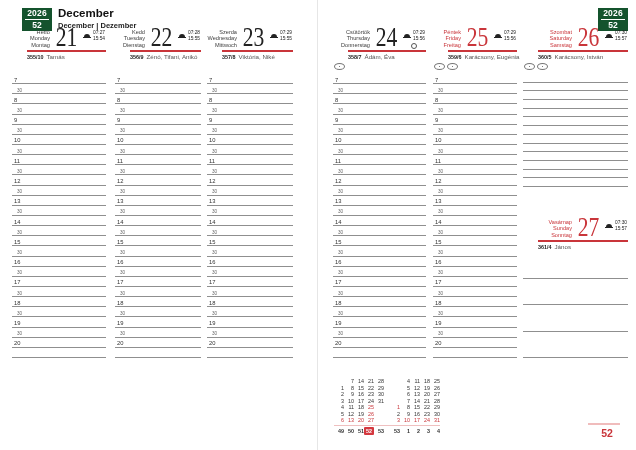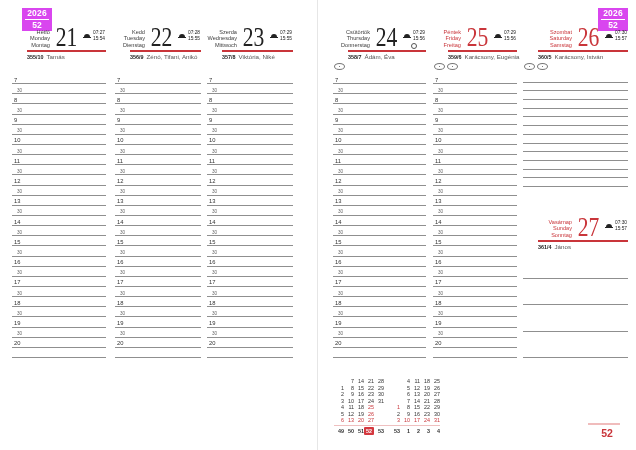--- a/index.html
+++ b/index.html
@@ -1,21 +1,21 @@
 <!DOCTYPE html>
 <html><head>
 <meta charset="utf-8">
 <style>
   html,body{margin:0;padding:0;background:#fff}
   .sheet{position:relative;width:636px;height:450px;background:#fff;overflow:hidden;
          font-family:"Liberation Sans",sans-serif;}
   .gutter{position:absolute;left:317px;top:0;width:1px;height:450px;background:#e6e6e6}
 
   
-  .weekbox{position:absolute;top:8px;width:30px;height:23px;background:#d946ef;color:#fff;
+  .weekbox{position:absolute;top:8px;width:30px;height:23px;background:#14532d;color:#fff;
            text-align:center;font-weight:bold}
   .wb-left{left:22px}.wb-right{left:598px}
   .wb-year{font-size:8.5px;line-height:11px;letter-spacing:.2px}
   .wb-div{height:1px;background:#fff;margin:0 3px}
   .wb-week{font-size:8.5px;line-height:10px}
   .monthblock{position:absolute;left:58px;top:7px}
   .mtitle{font-size:11.5px;font-weight:bold;color:#111;line-height:13px}
   .msub{font-size:7.5px;font-weight:bold;color:#222;margin-top:1px}
 
   
@@ -72,20 +72,24 @@
 
 <div class="sheet" id="sheet">
   <div class="gutter"></div>
 
   <div class="weekbox wb-left">
     <div class="wb-year">2026</div>
     <div class="wb-div"></div>
     <div class="wb-week">52</div>
   </div>
 
+  <div class="monthblock">
+    <div class="mtitle">December</div>
+    <div class="msub">December | Dezember</div>
+  </div>
 
   <div class="weekbox wb-right">
     <div class="wb-year">2026</div>
     <div class="wb-div"></div>
     <div class="wb-week">52</div>
   </div>
 
   <div class="pgline"></div>
   <div class="pgnum">52</div>
 <div class="daycol" style="left: 12px; width: 94px;">

